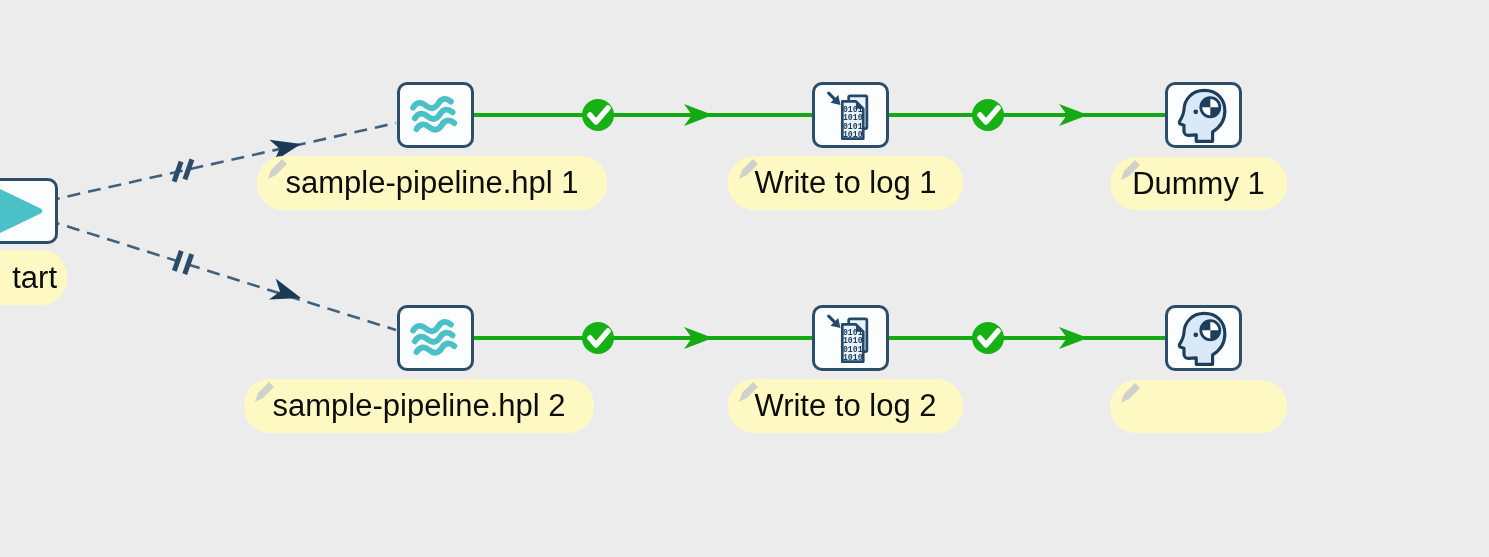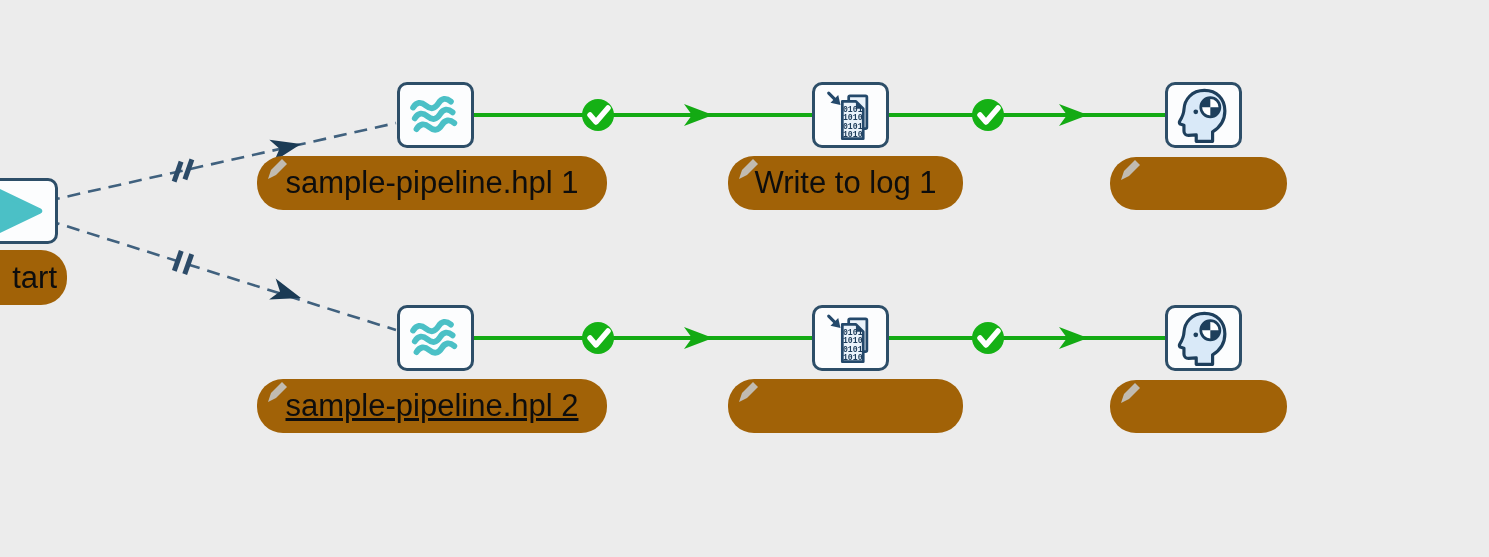--- a/index.html
+++ b/index.html
@@ -7,21 +7,21 @@
     position:relative;width:1489px;height:557px;background:#ececec;
     overflow:hidden;font-family:"Liberation Sans",sans-serif;
   }
   .wires{position:absolute;left:0;top:0;width:1489px;height:557px;}
   .node-box{
     position:absolute;width:77px;height:66px;box-sizing:border-box;
     border:3px solid #2d4e68;border-radius:10px;background:#fcfdfe;
   }
   .node-box svg{display:block;width:100%;height:100%;}
   .pill{
-    position:absolute;background:#a16207;border-radius:26px;
+    position:absolute;background:#fef9c3;border-radius:26px;
     display:flex;align-items:center;justify-content:center;
     font-size:31px;color:#0d0d0d;white-space:nowrap;
   }
   .pill .pencil{position:absolute;left:5px;top:-3px;width:30px;height:30px;opacity:.85;}
   .pill-tart{justify-content:flex-end;padding-right:10px;box-sizing:border-box;}
 </style>
 </head>
 <body>
 
 <div class="canvas">
@@ -138,32 +138,33 @@
       <circle cx="40.5" cy="24.5" r="10.5" fill="#ffffff" stroke="#1e3f5c" stroke-width="3"></circle>
       <path d="M40.5,24.5 L40.5,14 A10.5,10.5 0 0 0 30,24.5 Z" fill="#1e3f5c"></path>
       <path d="M40.5,24.5 L40.5,35 A10.5,10.5 0 0 0 51,24.5 Z" fill="#1e3f5c"></path>
       <circle cx="24.5" cy="29.5" r="2.6" fill="#1e3f5c"></circle>
     </svg>
   </div>
   <div class="pill" style="left:1110px;top:157px;width:177px;height:53px;">
     <svg class="pencil" viewBox="0 0 30 30">
       <path d="M6,26 L9,17 L20,6 L25,11 L14,22 L6,26 Z" fill="#c7cbcf"></path>
     </svg>
+    <span>Dummy 1</span>
   </div>
 
   <div class="node-box" style="left:397px;top:305px;">
     <svg viewBox="0 0 66 66">
       <g transform="rotate(-9 33 33)" fill="none" stroke="#4bc0c6" stroke-width="6.5" stroke-linecap="round">
         <path d="M10,21 q7,-8 14,0 q7,8 14,0 q7,-8 14,0"></path>
         <path d="M10,33 q7,-8 14,0 q7,8 14,0 q7,-8 14,0"></path>
         <path d="M10,45 q7,-8 14,0 q7,8 14,0 q7,-8 14,0"></path>
       </g>
     </svg>
   </div>
-  <div class="pill" style="left:257px;top:379px;width:350px;height:54px;text-decoration:underline;">
+  <div class="pill" style="left:244px;top:379px;width:350px;height:54px;">
     <svg class="pencil" viewBox="0 0 30 30">
       <path d="M6,26 L9,17 L20,6 L25,11 L14,22 L6,26 Z" fill="#c7cbcf"></path>
     </svg>
     <span>sample-pipeline.hpl 2</span>
   </div>
 
   <div class="node-box" style="left:812px;top:305px;">
     <svg viewBox="0 0 66 66">
       <g stroke="#24496b" fill="none" stroke-width="3.4" stroke-linecap="round">
         <line x1="9" y1="9" x2="18" y2="18"></line>
@@ -177,20 +178,21 @@
         <text x="35.5" y="39">1010</text>
         <text x="35.5" y="48">0101</text>
         <text x="35.5" y="57">1010</text>
       </g>
     </svg>
   </div>
   <div class="pill" style="left:728px;top:379px;width:235px;height:54px;">
     <svg class="pencil" viewBox="0 0 30 30">
       <path d="M6,26 L9,17 L20,6 L25,11 L14,22 L6,26 Z" fill="#c7cbcf"></path>
     </svg>
+    <span>Write to log 2</span>
   </div>
 
   <div class="node-box" style="left:1165px;top:305px;">
     <svg viewBox="0 0 66 66">
       <path d="M34,6 C20,6 12,16 11.5,27 C11.3,32 9.5,35.5 6.8,39.8 C6,41.2 6.6,42.8 8.1,43.2 L11.5,44.2 L11.5,50.5 C11.5,53.5 13.5,55.5 16.5,55.5 L25,54.8 L25,62 L43,62 L43,51.5 C51,46.5 56.5,39 56.5,28.5 C56.5,15 47.5,6 34,6 Z" fill="#d9e9f8" stroke="#1e3f5c" stroke-width="3.5" stroke-linejoin="round"></path>
       <circle cx="40.5" cy="24.5" r="10.5" fill="#ffffff" stroke="#1e3f5c" stroke-width="3"></circle>
       <path d="M40.5,24.5 L40.5,14 A10.5,10.5 0 0 0 30,24.5 Z" fill="#1e3f5c"></path>
       <path d="M40.5,24.5 L40.5,35 A10.5,10.5 0 0 0 51,24.5 Z" fill="#1e3f5c"></path>
       <circle cx="24.5" cy="29.5" r="2.6" fill="#1e3f5c"></circle>
     </svg>

